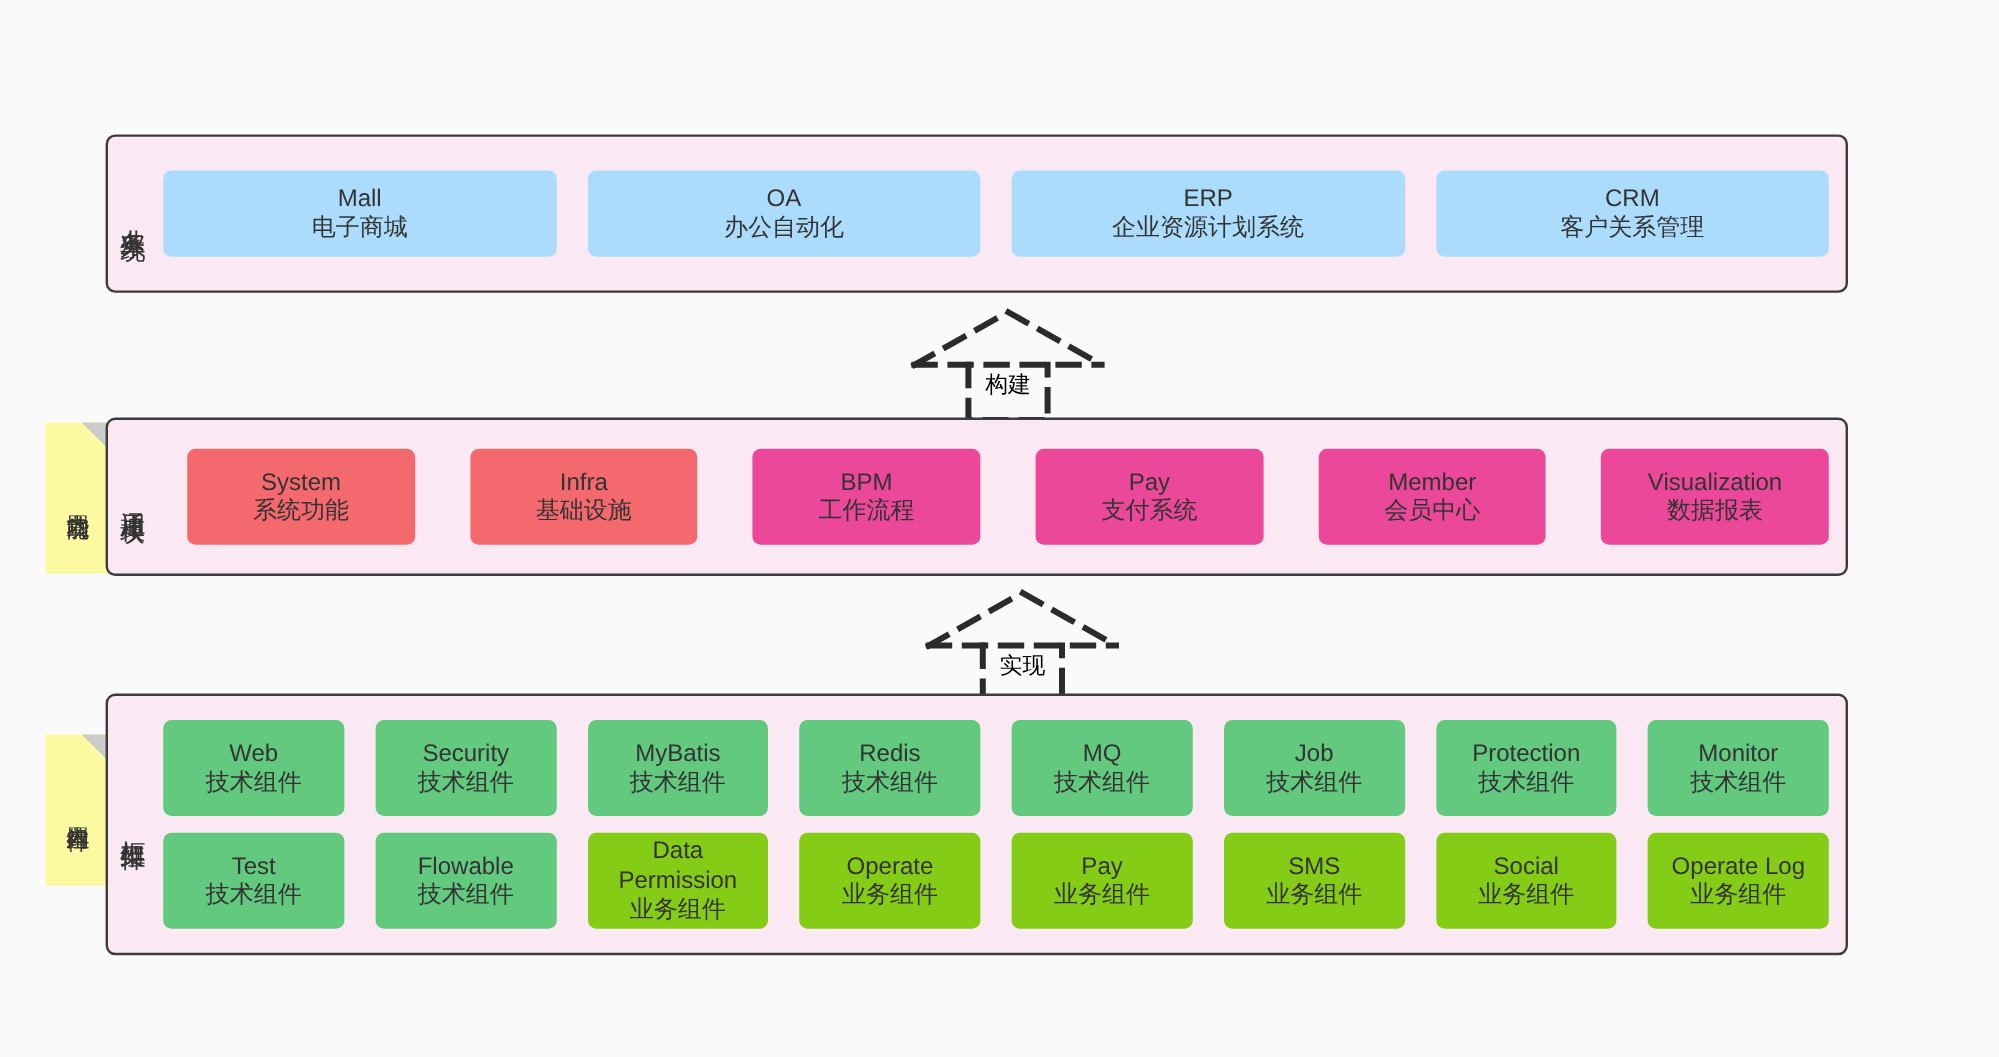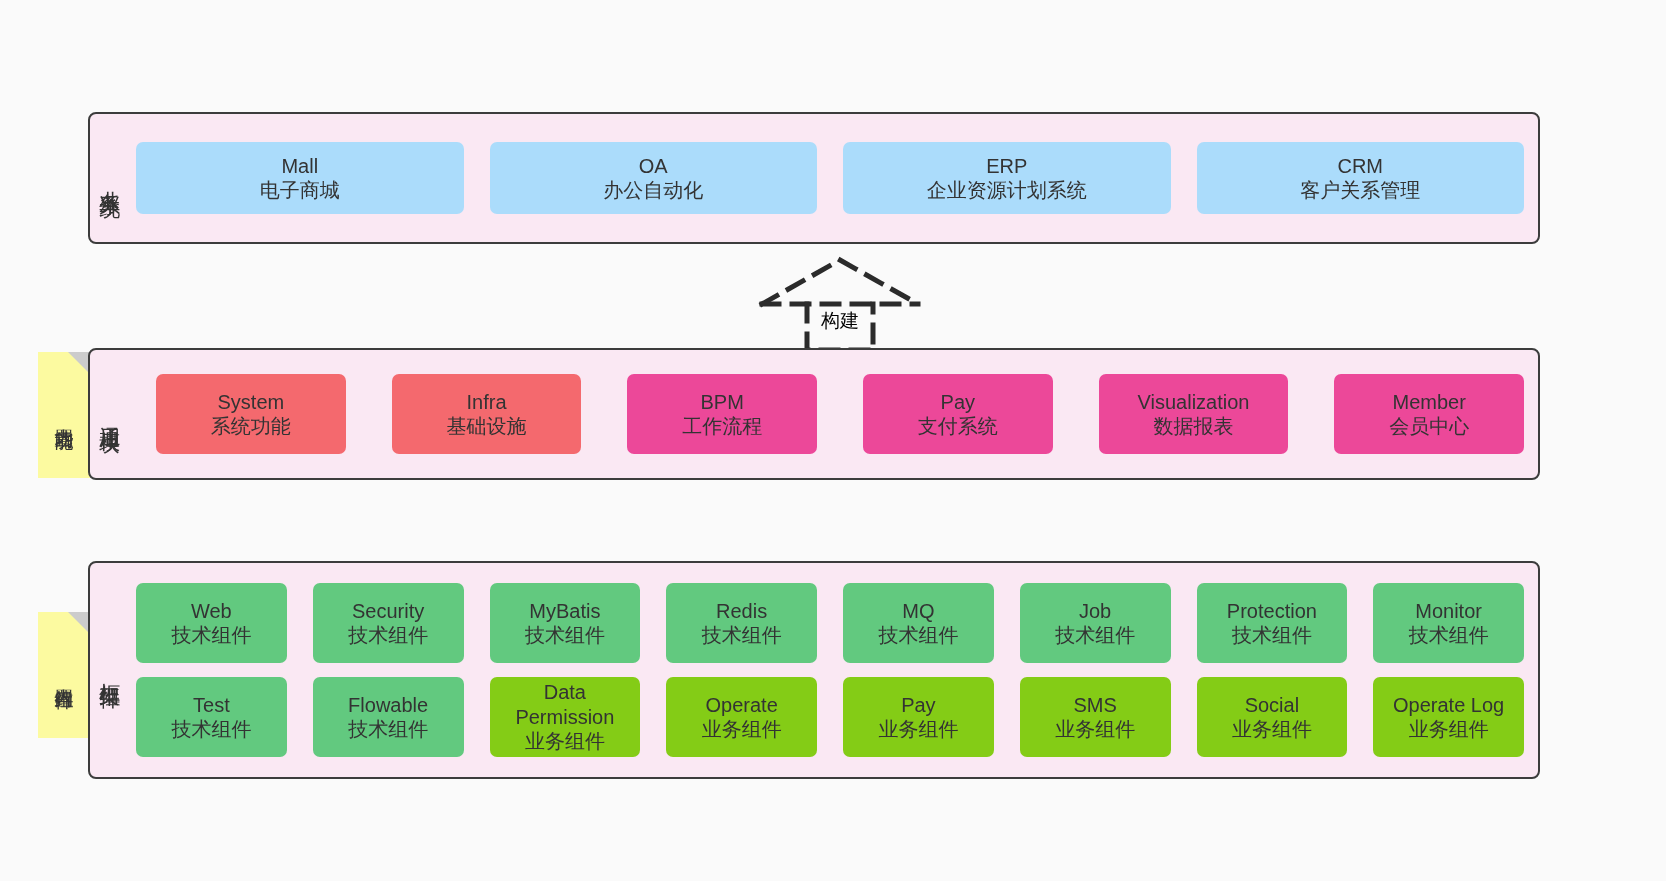--- a/index.html
+++ b/index.html
@@ -81,21 +81,21 @@
   .c-green      { background: #62c97f; }
   .c-lightgreen { background: #84cc16; }
 
   
   #layer-business  { left: 88px;  top: 112px; width: 1452px; height: 132px; }
   #layer-business .cell { height: 72px; }
 
   #layer-modules   { left: 88px;  top: 348px; width: 1452px; height: 132px; }
   #layer-modules .cell { height: 80px; margin-left: 20px; }
 
-  #layer-framework { left: 88px;  top: 561px; width: 1452px; height: 218px; }
+  #layer-framework { left: 88px;  top: 578px; width: 1452px; height: 218px; }
   #layer-framework .cell { height: 80px; }
 
   
   .sticky {
     position: absolute;
     width: 52px;
     background: #fcfaa0;
     color: #333333;
     font-size: 19px;
     line-height: 1.15;
@@ -199,31 +199,39 @@
         </div>
         <div class="cell c-pink">
           <span class="en">BPM</span>
           <span class="cn">工作流程</span>
         </div>
         <div class="cell c-pink">
           <span class="en">Pay</span>
           <span class="cn">支付系统</span>
         </div>
         <div class="cell c-pink">
+          <span class="en">Member</span>
+          <span class="cn">会员中心</span>
+        </div>
+        <div class="cell c-pink">
           <span class="en">Visualization</span>
           <span class="cn">数据报表</span>
         </div>
-        <div class="cell c-pink">
-          <span class="en">Member</span>
-          <span class="cn">会员中心</span>
-        </div>
       </div>
     </div>
   </div>
 
+  <div class="connector" id="connector-implement">
+    <svg width="180" height="100" viewBox="0 0 180 100">
+      <path d="M 12 52 L 90 8 L 168 52" fill="none" stroke="#2b2b2b" stroke-width="5" stroke-dasharray="17 13" stroke-linecap="square"></path>
+      <path d="M 12 52 L 168 52" fill="none" stroke="#2b2b2b" stroke-width="5" stroke-dasharray="17 13" stroke-linecap="square"></path>
+      <path d="M 57 52 L 57 98 L 123 98 L 123 52" fill="none" stroke="#2b2b2b" stroke-width="5" stroke-dasharray="17 13" stroke-linecap="square"></path>
+    </svg>
+    <span class="conn-label">实现</span>
+  </div>
 
   <div class="sticky" id="sticky-components">
     <span class="fold"></span>
     <span>内置组件</span>
   </div>
 
   <div class="layer" id="layer-framework">
     <div class="layer-title">框架组件</div>
     <div class="layer-body">
 

